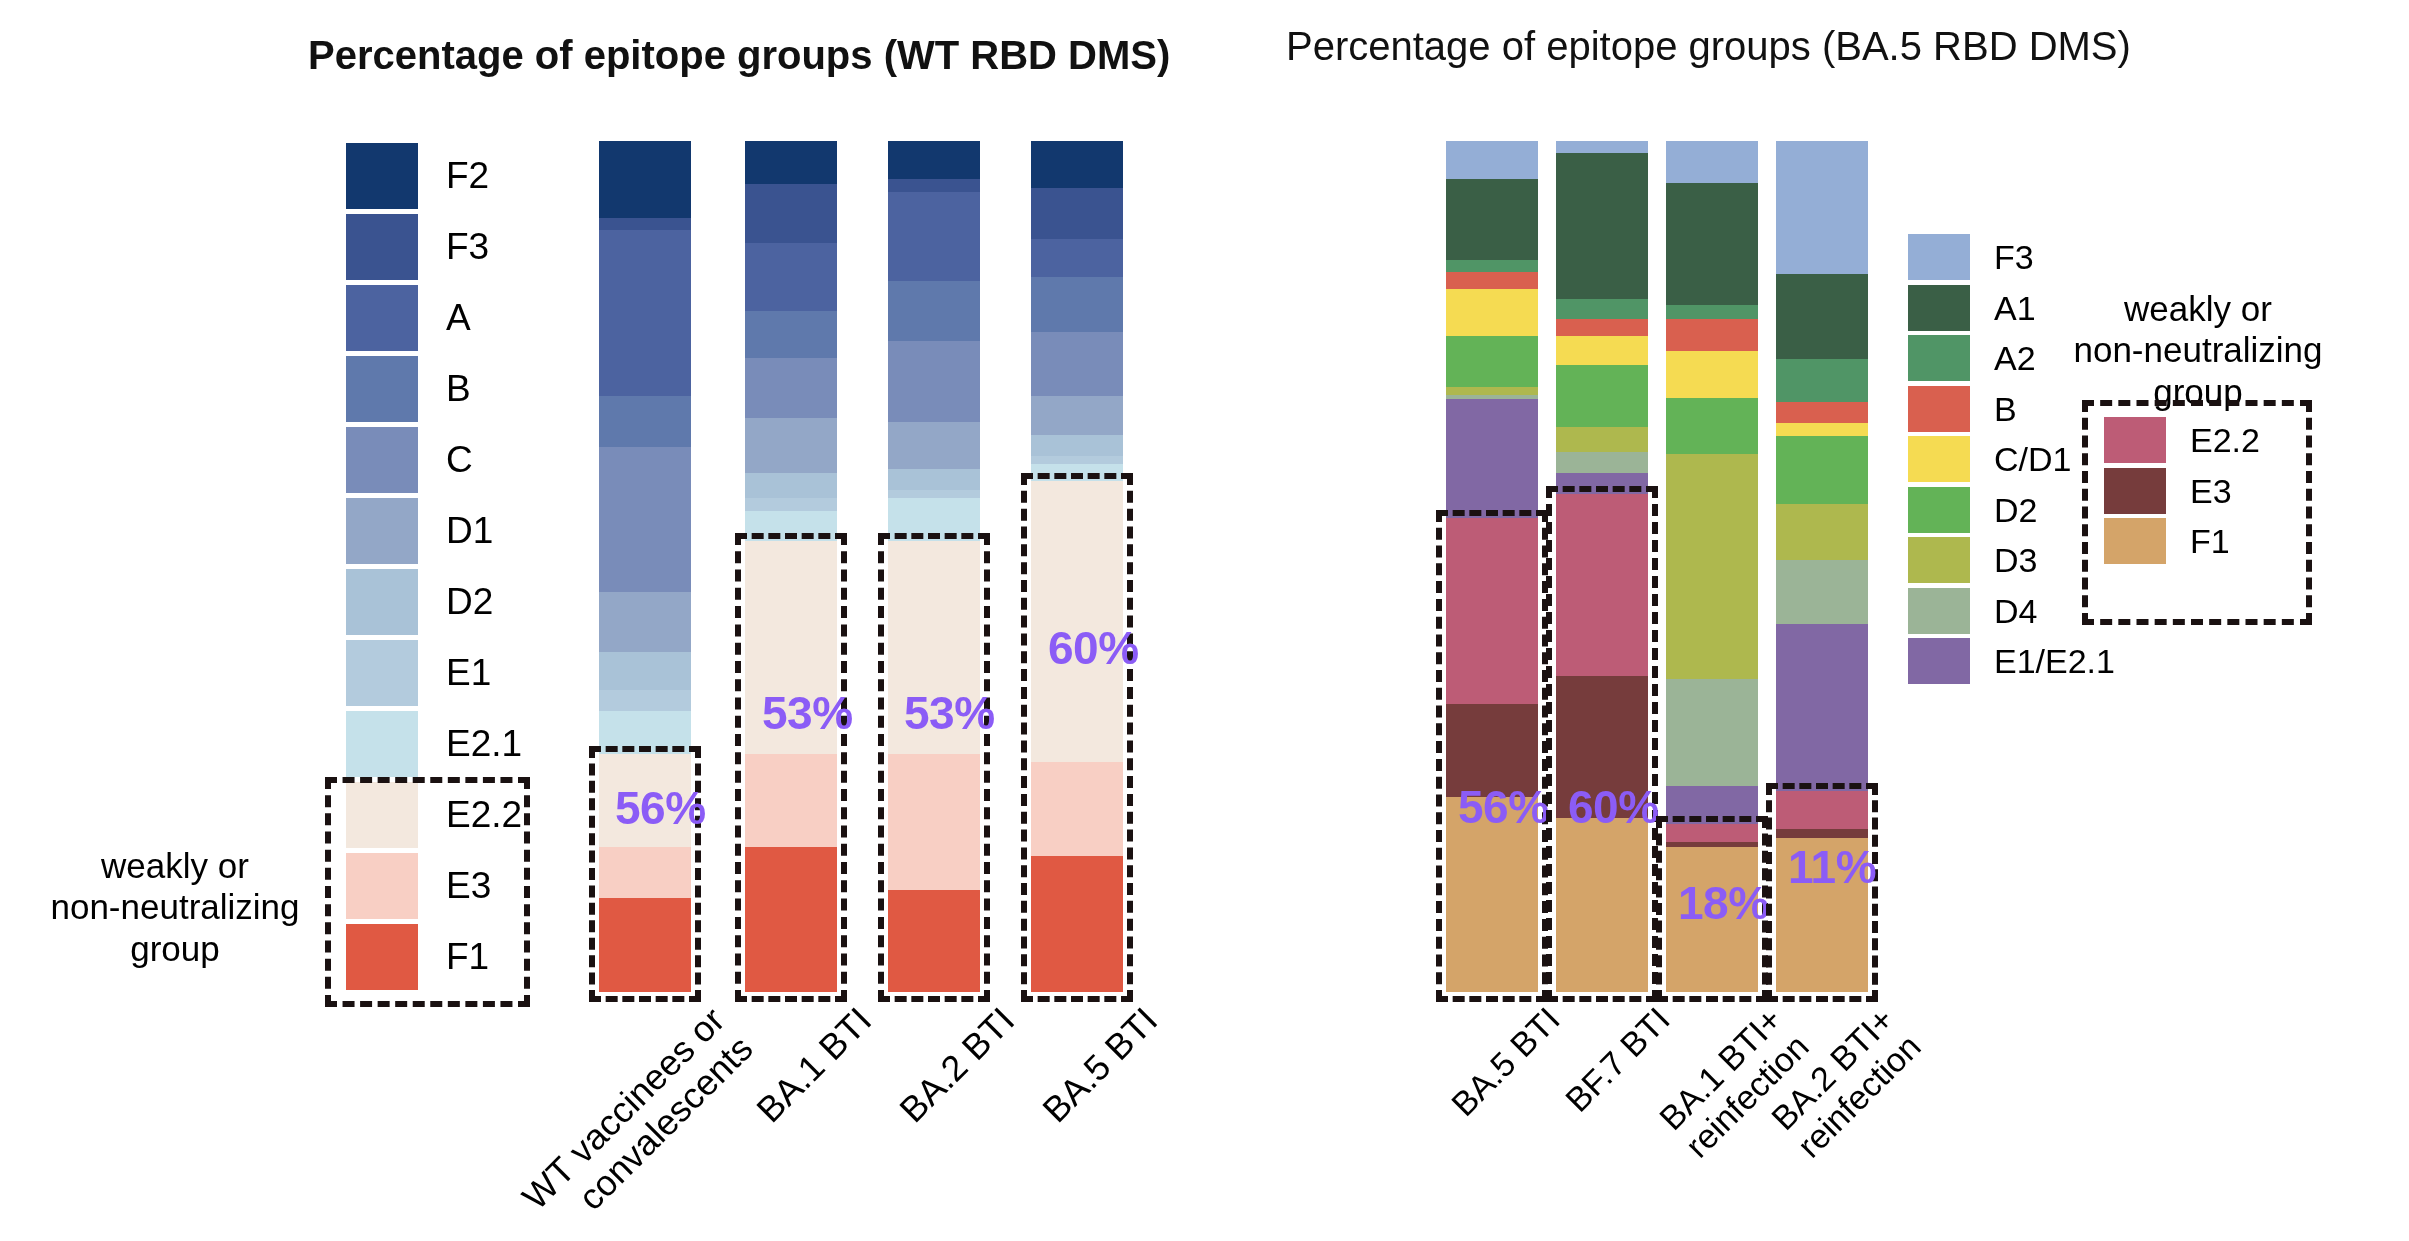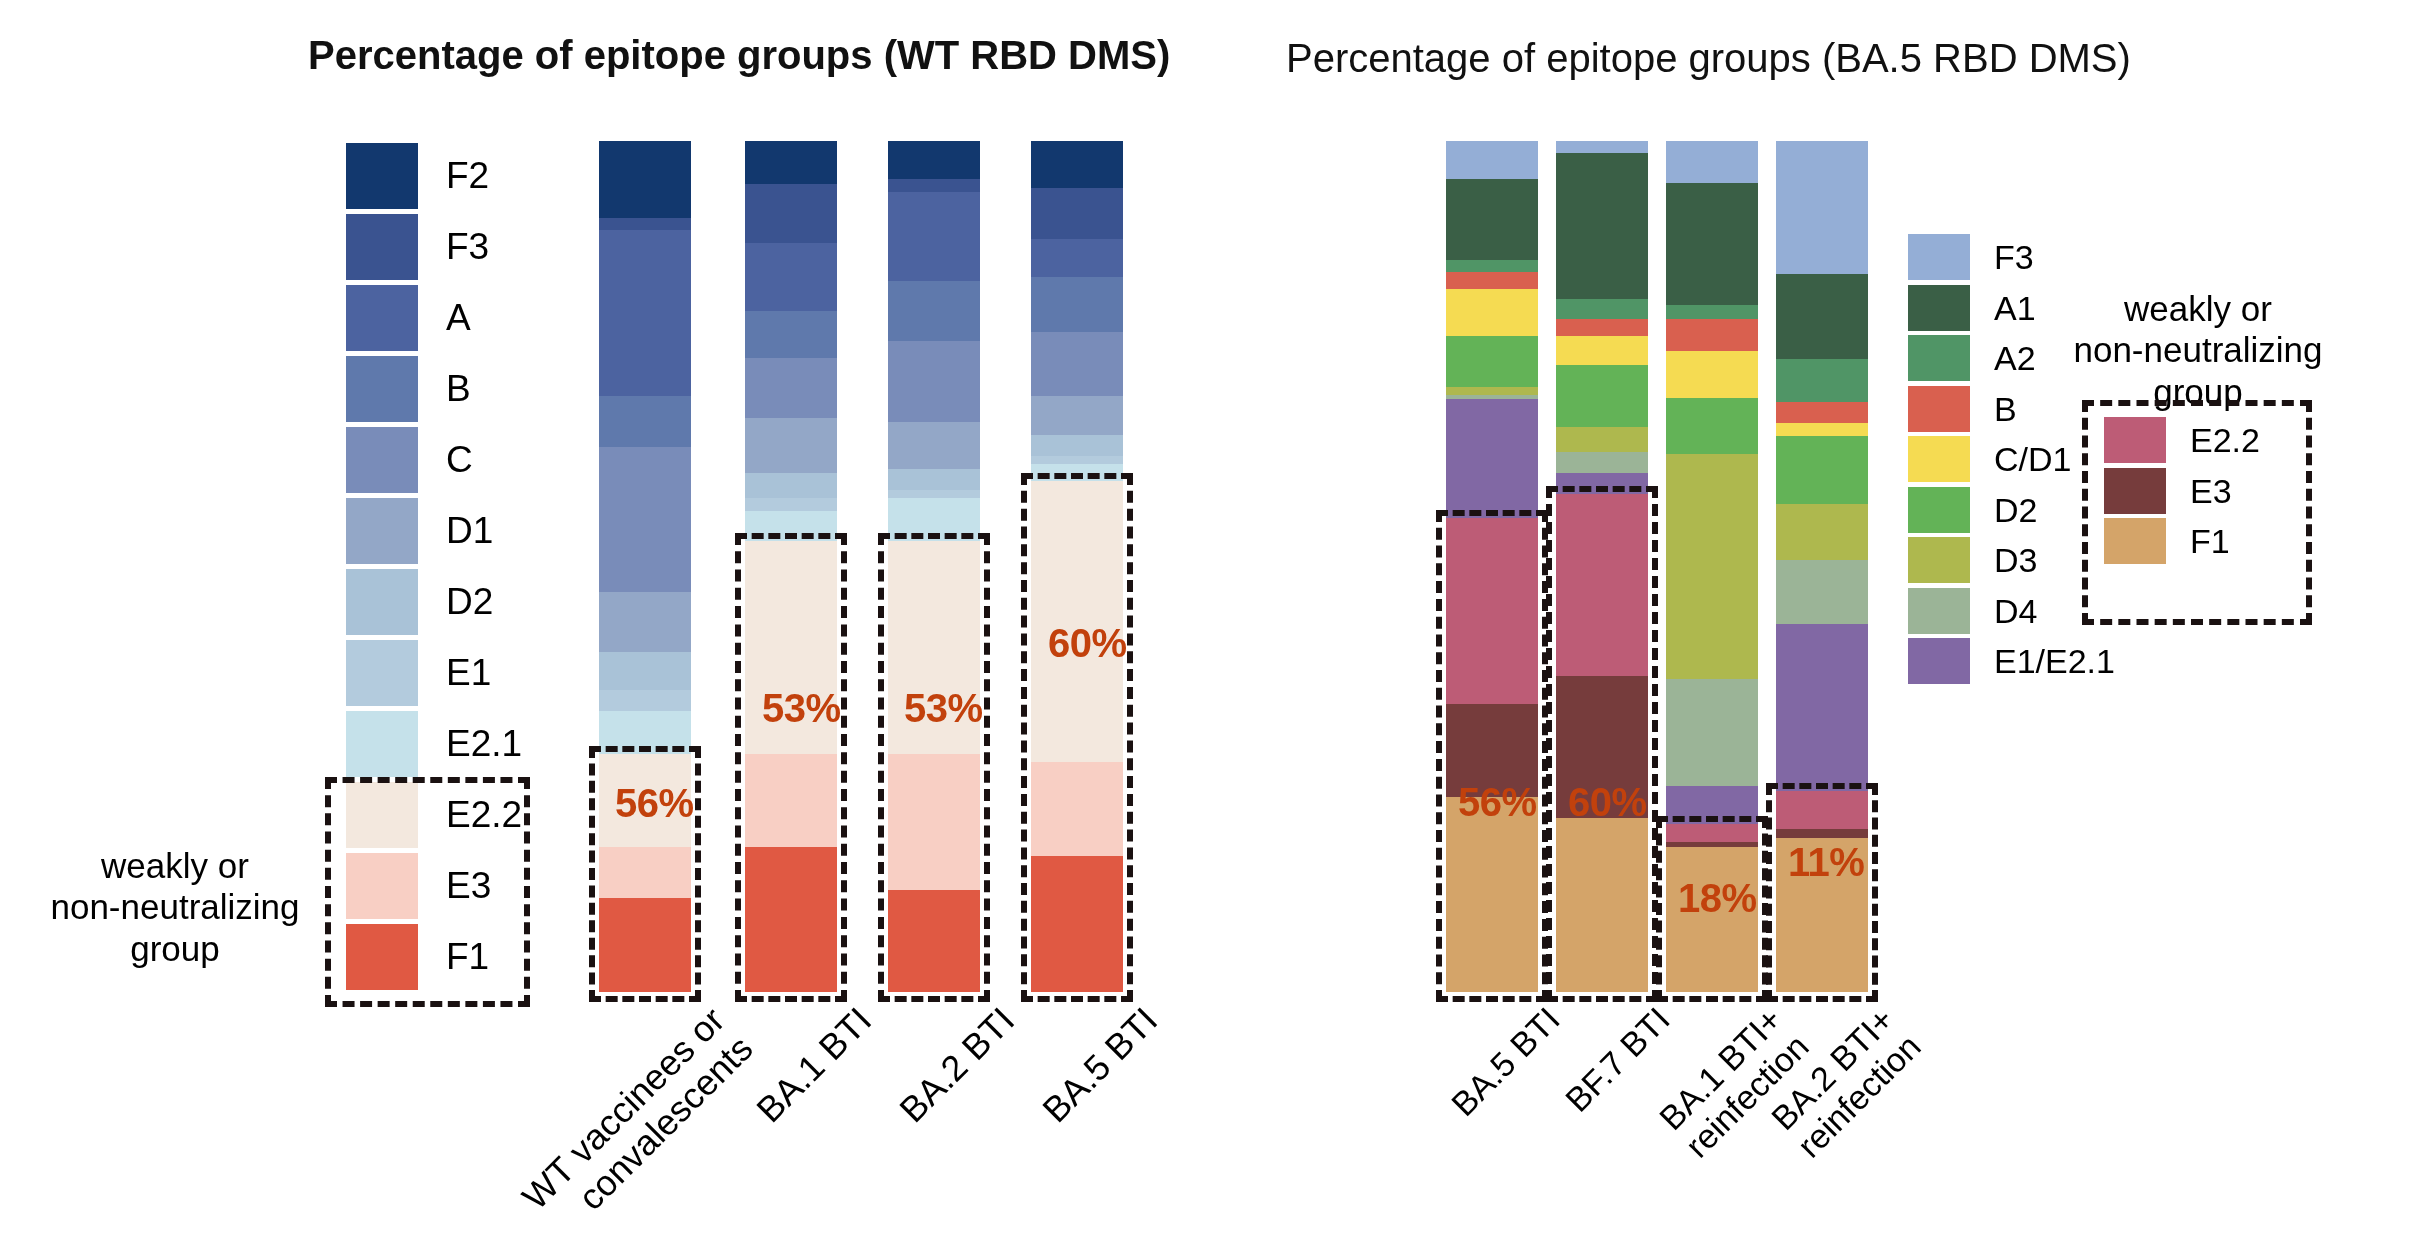--- a/index.html
+++ b/index.html
@@ -32,21 +32,21 @@
 
   .weak-text{
     position:absolute;text-align:center;font-size:35px;line-height:1.18;
     white-space:pre-line;color:#000;
   }
 
   
   .bar{position:absolute;display:flex;flex-direction:column;}
   .seg{width:100%;}
   .pct{
-    position:absolute;font-size:40px;font-weight:bold;color:#c2410c;
+    position:absolute;font-size:46px;font-weight:bold;color:#8b5cf6;
     white-space:nowrap;letter-spacing:-0.5px;
   }
 
   
   .xtick{
     position:absolute;transform-origin:right top;
     transform:rotate(-45deg);text-align:right;white-space:pre-line;
     font-size:36px;line-height:1.12;color:#000;
   }
   .xtick.small{font-size:34px;}
@@ -185,21 +185,21 @@
       <div class="xtick" style="left: 704px; top: 1000px; width: 420px; margin-left: -420px;">WT vaccinees or
 convalescents</div>
       <div class="xtick" style="left: 851px; top: 1000px; width: 420px; margin-left: -420px;">BA.1 BTI</div>
       <div class="xtick" style="left: 994px; top: 1000px; width: 420px; margin-left: -420px;">BA.2 BTI</div>
       <div class="xtick" style="left: 1137px; top: 1000px; width: 420px; margin-left: -420px;">BA.5 BTI</div>
     </div>
 </div>
 
 <div class="panel" id="panel-ba5" style="left:1210px;width:1199px;">
 
-  <div class="panel-title" style="left:76px;top:36px;">Percentage of epitope groups (BA.5 RBD DMS)</div>
+  <div class="panel-title" style="left:76px;top:24px;">Percentage of epitope groups (BA.5 RBD DMS)</div>
 
   <div class="legend-col" id="ba5-legend" style="left:692px;top:232px;">
       <div class="legend-row right-row">
         <div class="swatch" style="background: rgb(148, 174, 214);"></div>
         <div class="legend-label">F3</div>
       </div>
       <div class="legend-row right-row">
         <div class="swatch" style="background: rgb(58, 95, 70);"></div>
         <div class="legend-label">A1</div>
       </div>

